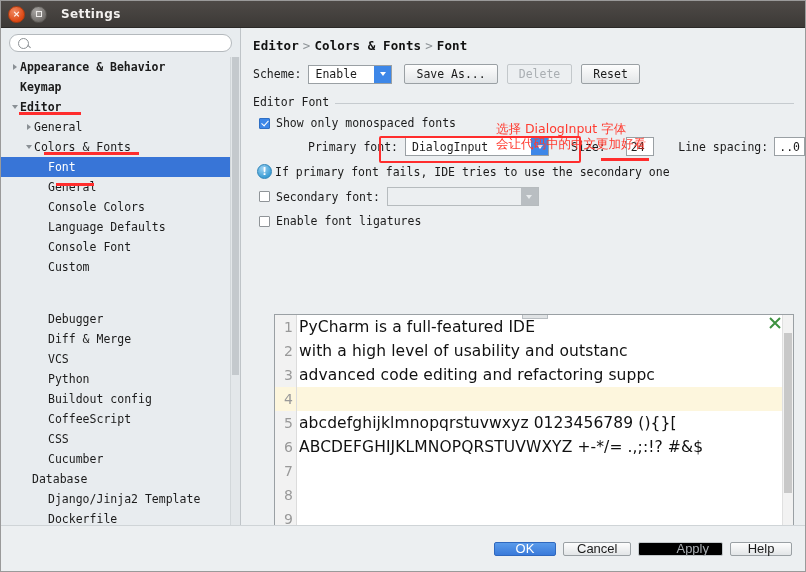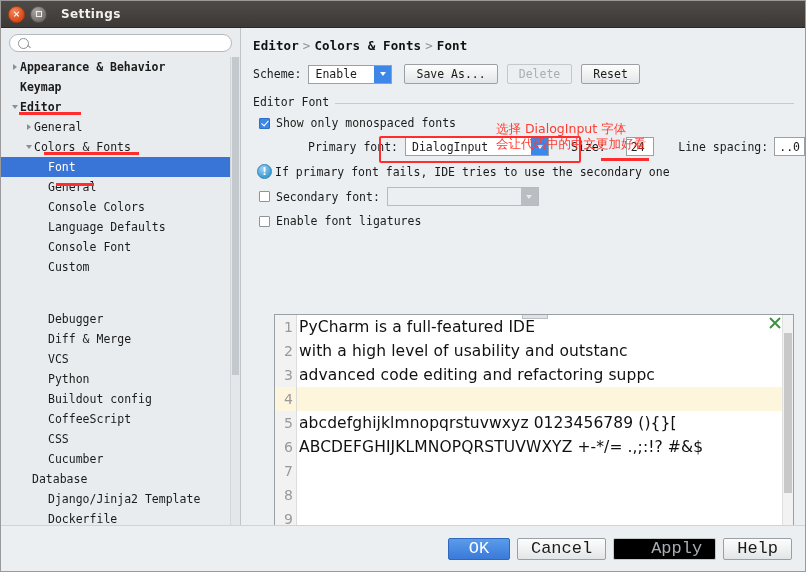--- a/index.html
+++ b/index.html
@@ -134,23 +134,23 @@
   .pv-vsb i{position:absolute;left:1px;top:18px;width:8px;height:160px;background:#c8c8c8;display:block;}
   .pv-hsb{position:absolute;left:0;right:10px;bottom:0;height:10px;background:#f2f2f2;
           border-top:1px solid #e0e0e0;}
   .pv-hsb i{position:absolute;top:1px;left:2px;width:440px;height:8px;background:#c8c8c8;display:block;}
   .pv-mark{position:absolute;right:12px;top:2px;width:12px;height:12px;z-index:6;}
 
   
   .footer{position:absolute;left:0;right:0;bottom:0;height:46px;background:#eceff1;
           border-top:1px solid #cfd4d7;display:flex;align-items:center;justify-content:flex-end;
           padding-right:13px;box-sizing:border-box;}
-  .fbtn{height:22px;min-width:62px;padding:0 13px;margin-left:7px;border:1px solid #9aa0a4;
+  .fbtn{height:14px;min-width:62px;padding:0 13px;margin-left:7px;border:1px solid #9aa0a4;
         border-radius:2px;background:linear-gradient(#fdfdfd,#e2e5e7);
-        font-family:Liberation Mono, monospace;font-size:17px;color:#1b1b1b;
+        font-family:Liberation Sans, sans-serif;font-size:13px;color:#1b1b1b;
         display:inline-flex;align-items:center;justify-content:center;box-sizing:border-box;}
   .fbtn.primary{background:linear-gradient(#5a9bea,#3a7ada);border-color:#2f68be;color:#fff;}
   .fbtn.dis{color:#a9aeb2;border-color:#c3c8cb;background:#000000;padding-left:37px;}
 </style>
 </head>
 <body>
 
 <div class="window">
 
   <div class="titlebar">

